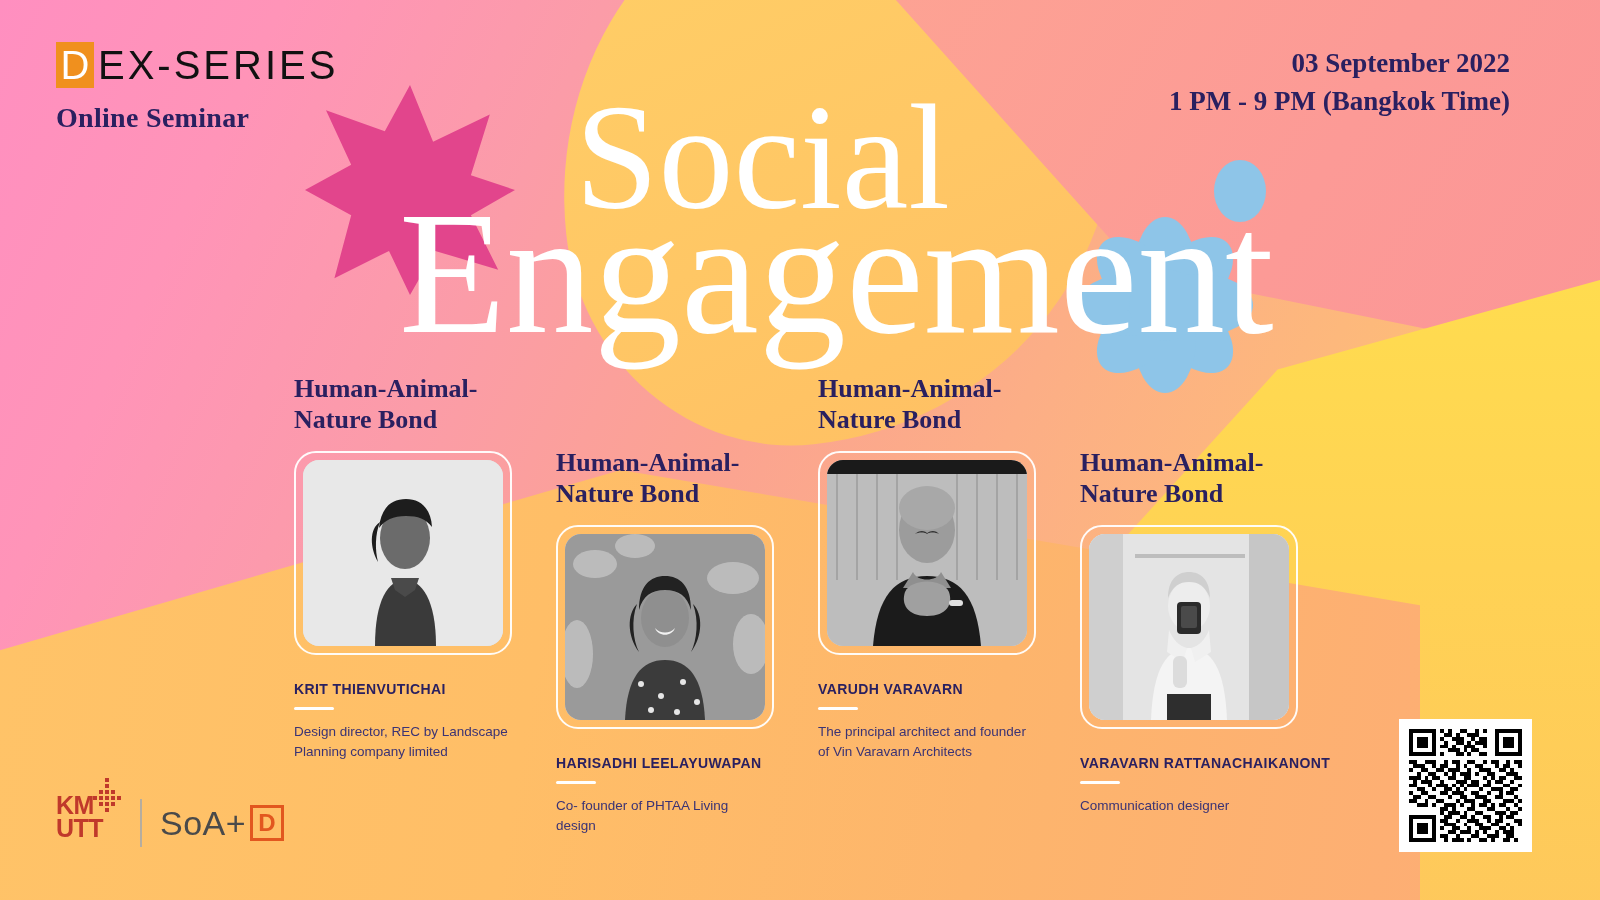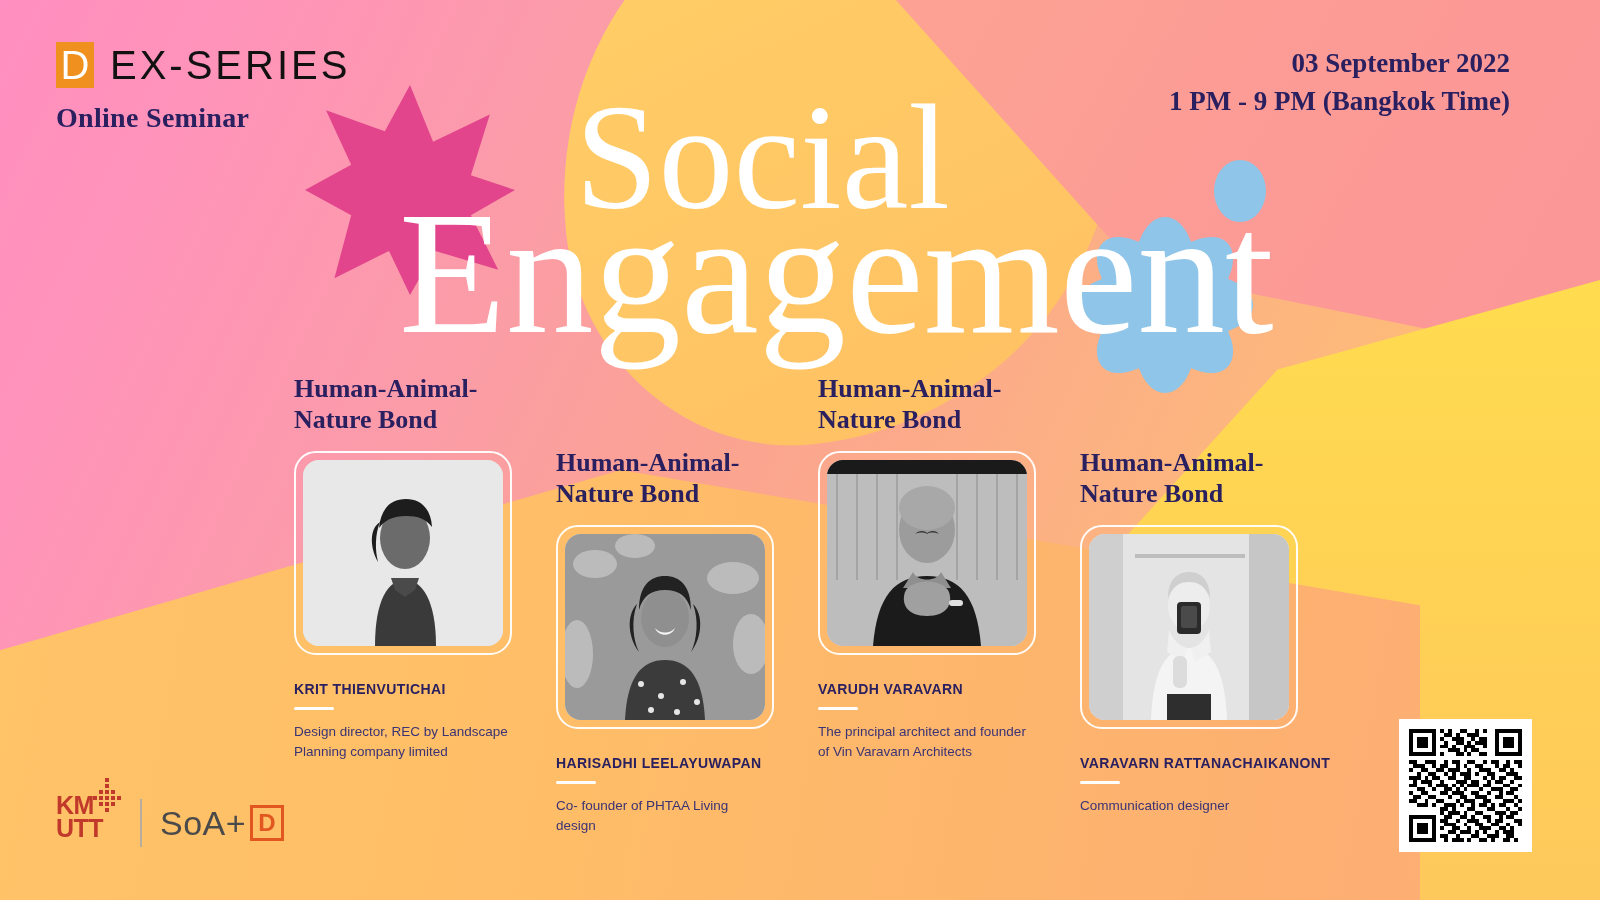--- a/index.html
+++ b/index.html
@@ -61,21 +61,21 @@
   .brand{position:absolute;left:56px;top:42px;}
   .brand-row{display:flex;align-items:center;}
   .brand-d{
     display:inline-flex;align-items:center;justify-content:center;
     width:38px;height:46px;background:#f0901e;color:#fff;
     font-size:40px;font-weight:400;letter-spacing:0;line-height:1;
     font-family:"Liberation Sans", sans-serif;
   }
   .brand-rest{
     color:#111;font-size:40px;font-weight:400;letter-spacing:3px;line-height:1;
-    font-family:"Liberation Sans", sans-serif;margin-left:16px;text-align:right;
+    font-family:"Liberation Sans", sans-serif;margin-left:4px;text-align:right;
   }
   .brand-sub{
     margin-top:14px;color:#2a2060;font-size:28px;font-weight:700;
     font-family:"Liberation Serif", serif;letter-spacing:.3px;
   }
 
   .when{position:absolute;right:90px;top:44px;text-align:right;color:#2a2060;
     font-family:"Liberation Serif", serif;font-weight:700;line-height:1.42;}
   .when div{font-size:27px;}
 

